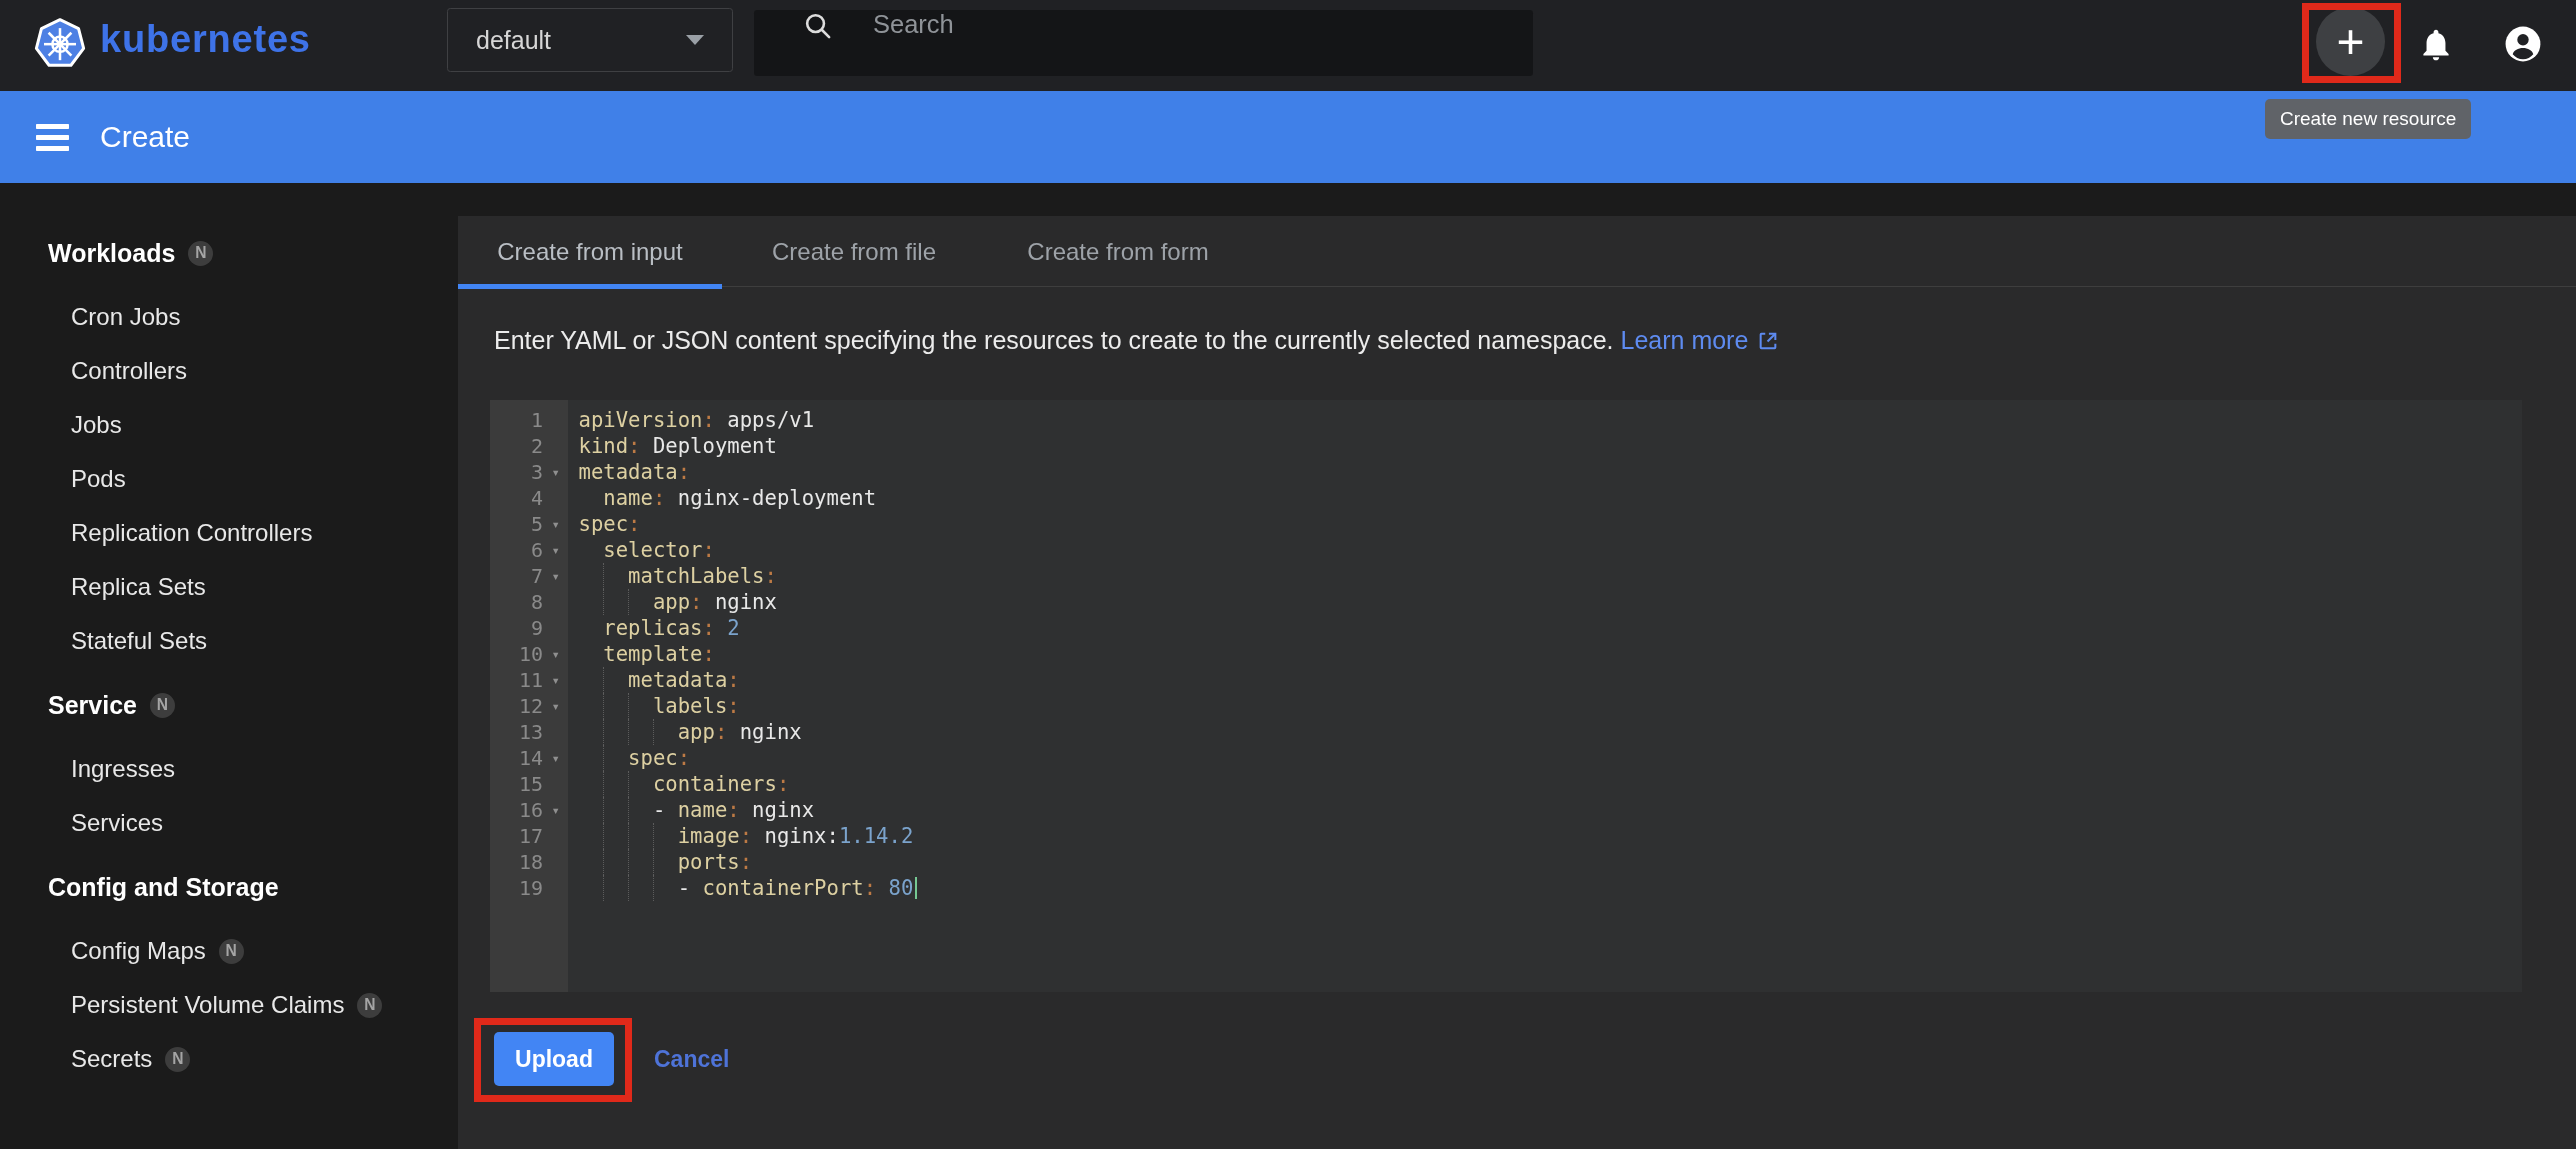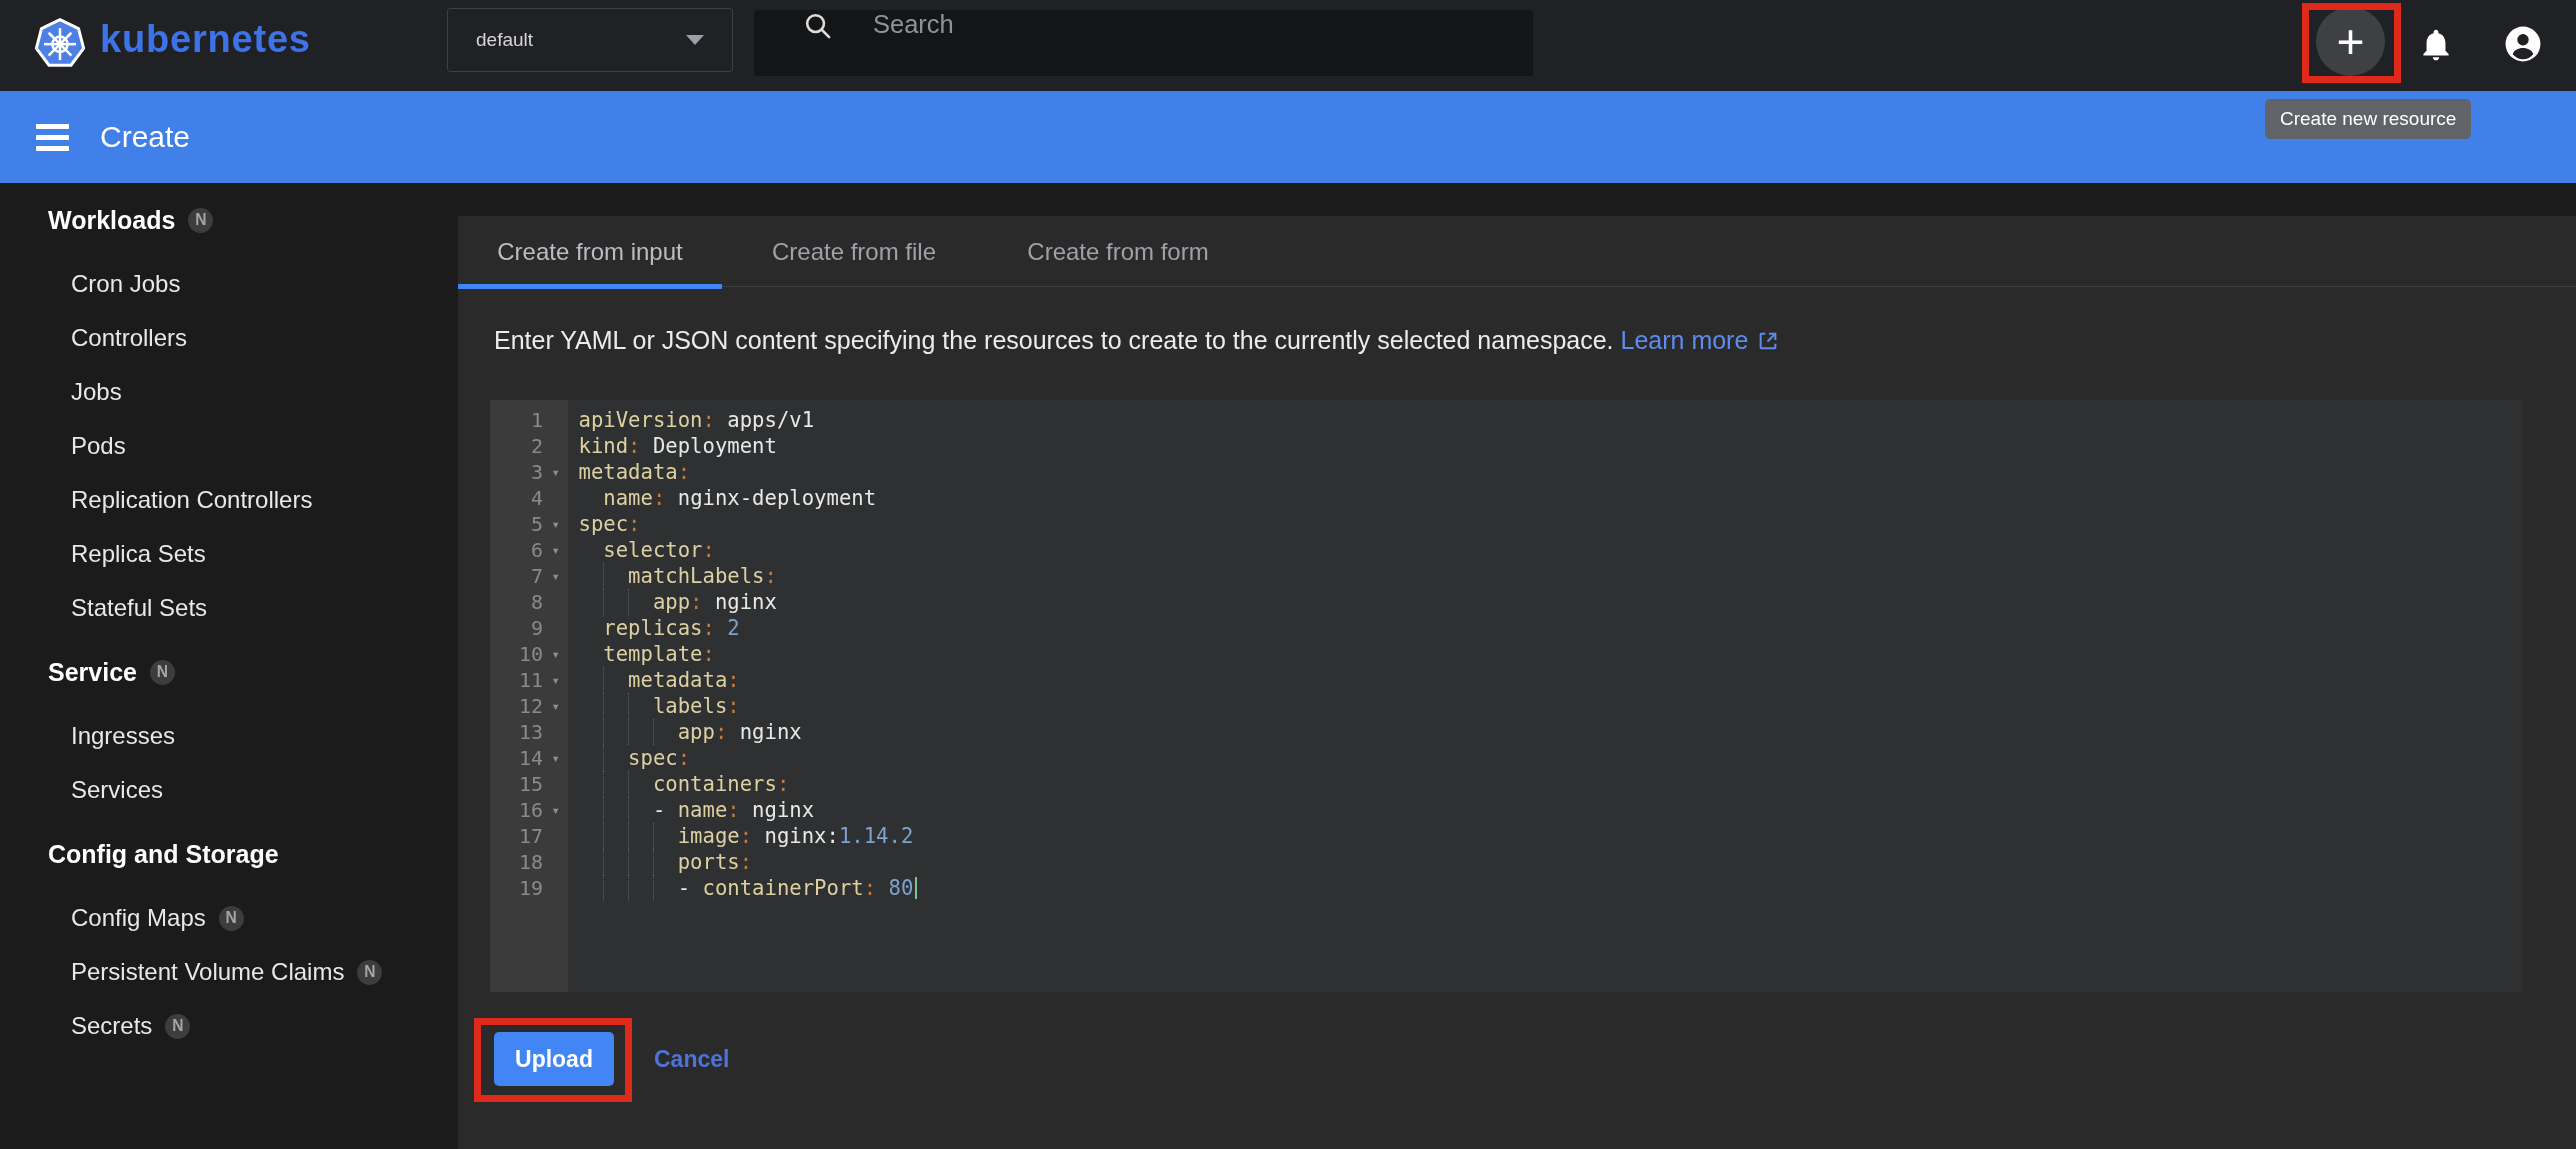--- a/index.html
+++ b/index.html
@@ -9,38 +9,38 @@
   }
   *{box-sizing:border-box;margin:0;padding:0}
   html,body{width:2576px;height:1150px;overflow:hidden}
   body{position:relative;background:#1b1b1b;font-family:"Liberation Sans",sans-serif;color:#e8e8e8}
 
   
   .topbar{position:absolute;left:0;top:0;width:100%;height:91px;background:#202124;z-index:10}
   .brand{position:absolute;left:33px;top:18px;display:flex;align-items:flex-start;gap:13px}
   .brand-text{font-size:38px;font-weight:bold;color:var(--brand);letter-spacing:0.8px}
   .ns-select{position:absolute;left:447px;top:8.2px;width:286px;height:64px;border:1.6px solid #3f4043;border-radius:3.3px;display:flex;align-items:center;cursor:pointer}
-  .ns-value{margin-left:28px;font-size:19px;color:#d6d6d6}
+  .ns-value{margin-left:28px;font-size:25px;color:#d6d6d6}
   .ns-caret{position:absolute;right:28px;width:0;height:0;border-left:9px solid transparent;border-right:9px solid transparent;border-top:10.7px solid #9aa0a6}
   .searchbox{position:absolute;left:754px;top:10px;width:779px;height:66px;background:#141517;border-radius:3.3px;display:flex;align-items:flex-start}
   .search-icon{margin-left:48px}
   .search-ph{margin-left:40px;font-size:25.5px;color:#8f9398}
   .plus-btn{position:absolute;left:2316px;top:7.4px;width:69px;height:69px;border-radius:50%;background:#3e4043;color:#fff;font-size:48px;font-weight:300;display:flex;align-items:center;justify-content:center;cursor:pointer;line-height:1}
   .icon-btn{position:absolute;cursor:pointer}
 
   
   .appheader{position:absolute;left:0;top:91px;width:100%;height:92px;background:var(--header);z-index:5}
   .hamburger{position:absolute;left:36px;top:33px;width:33px;cursor:pointer}
   .hamburger div{width:33px;height:5px;background:#fff;border-radius:0.8px;margin-bottom:5.8px}
   .page-title{position:absolute;left:100px;top:0;height:92px;line-height:92px;font-size:30px;font-weight:normal;color:#fff}
 
   .tooltip{position:absolute;left:2265px;top:99px;background:#606368;color:#fff;font-size:19px;padding:9px 15px;border-radius:5px;z-index:60;white-space:nowrap}
 
   
-  .sidebar{position:absolute;left:0;top:183px;width:458px;bottom:0;overflow:hidden}
+  .sidebar{position:absolute;left:0;top:183px;width:458px;bottom:0;padding-top:33px;overflow:hidden}
   .side-section{margin-top:10px}
   .side-header{height:54px;display:flex;align-items:center;padding-left:48px;font-size:25px;font-weight:bold;color:#fff;margin-bottom:10px;cursor:pointer}
   .side-item{height:54px;display:flex;align-items:center;padding-left:71px;font-size:24px;color:#e8e8e8;cursor:pointer}
   .nbadge{width:25px;height:25px;border-radius:50%;background:#3d3d3d;color:#a5a5a5;font-size:15.6px;font-weight:bold;display:flex;align-items:center;justify-content:center;margin-left:13px;flex:none}
 
   
   .card{position:absolute;left:458px;top:216px;right:0;bottom:0;background:#2a2a2b;z-index:1}
   .tabs{position:absolute;left:0;top:0;right:0;height:71px;border-bottom:1.6px solid #3e3e3e;display:flex}
   .tab{width:264px;height:71px;display:flex;align-items:center;justify-content:center;font-size:24px;font-weight:500;color:#9da2a8;cursor:pointer;position:relative}
   .tab.active{color:#b9bec4}

